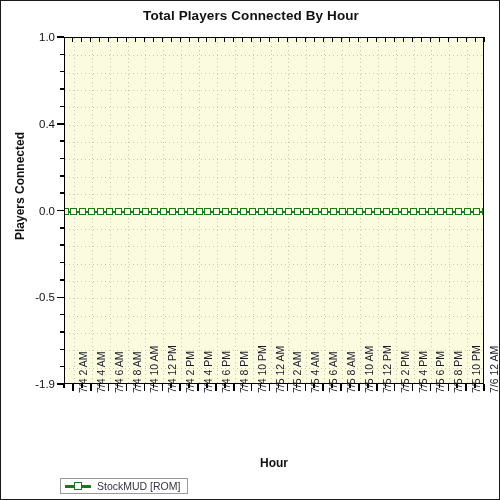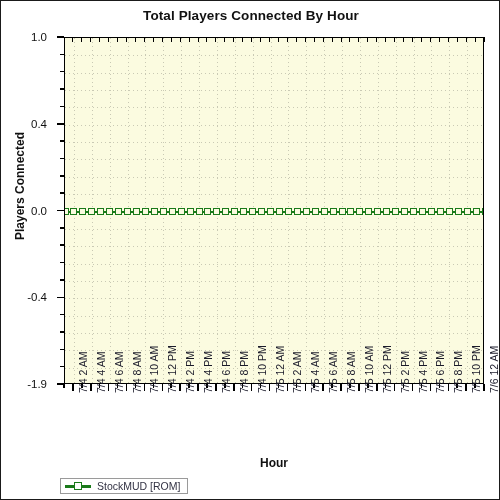--- a/index.html
+++ b/index.html
@@ -140,21 +140,21 @@
     left: 63px;
     top: 36px;
     width: 420px;
     height: 347px;
     pointer-events: none;
   }
 
   
   .ylabel {
     position: absolute;
-    right: 8px;
+    right: 0;
     width: 46px;
     text-align: right;
     font-size: 11.5px;
     color: #111111;
     transform: translateY(-50%);
     white-space: nowrap;
   }
   #ylabels {
     position: absolute;
     left: 0px;
@@ -480,21 +480,21 @@
       <div class="tick-x-minor" style="left: 410.314px;"></div>
       <div class="tick-top" style="left: 410.564px;"></div>
       <div class="tick-x-major" style="left: 419.25px;"></div>
       <div class="tick-top" style="left: 419.5px;"></div>
     </div>
 
   <div id="ylabels">
       <div class="ylabel" style="top: 0px;">1.0</div>
       <div class="ylabel" style="top: 86.75px;">0.4</div>
       <div class="ylabel" style="top: 173.5px;">0.0</div>
-      <div class="ylabel" style="top: 260.25px;">-0.4</div>
+      <div class="ylabel" style="top: 260.25px;">-0.5</div>
       <div class="ylabel" style="top: 347px;">-1.9</div>
     </div>
 
   <div id="ylabel-title">Players Connected</div>
 
   <div id="xlabels">
       <div class="xlabel" style="left: 12.9362px;">7/4 2 AM</div>
       <div class="xlabel" style="left: 30.8085px;">7/4 4 AM</div>
       <div class="xlabel" style="left: 48.6809px;">7/4 6 AM</div>
       <div class="xlabel" style="left: 66.5532px;">7/4 8 AM</div>

